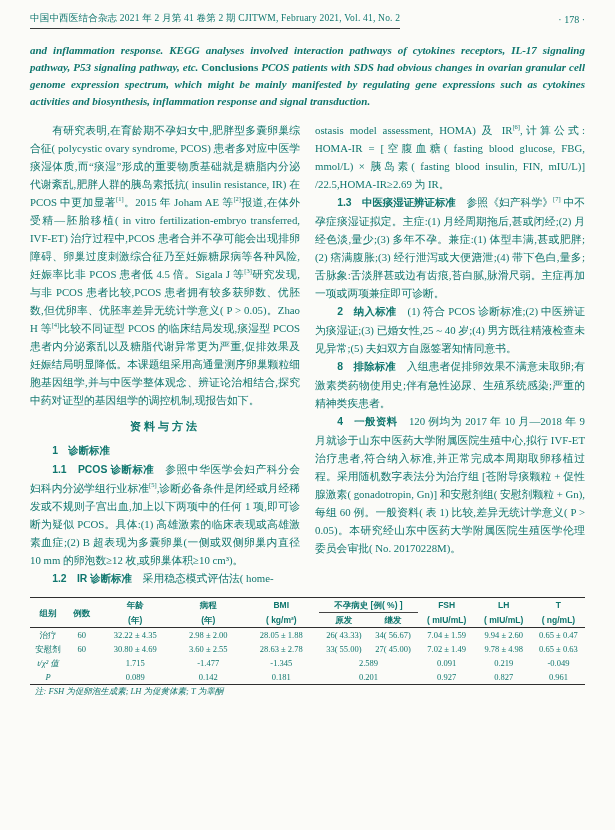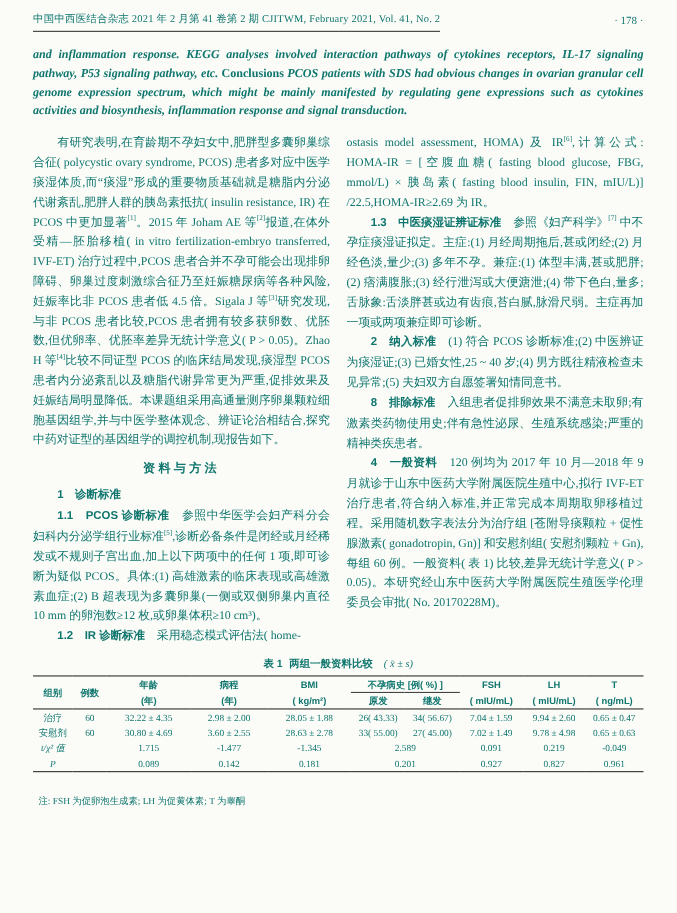--- a/index.html
+++ b/index.html
@@ -38,21 +38,21 @@
   .table-title{text-align:center;font-size:9.5px;margin-bottom:4px;}
   .tt-bold{font-weight:bold;font-family:"Liberation Sans","DejaVu Sans",sans-serif;padding-right:6px;}
   .tt-stat{font-style:italic;padding-left:4px;}
   table.data{width:100%;border-collapse:collapse;font-size:8.5px;
     border-top:1.4px solid #2e2e2e;border-bottom:1.4px solid #2e2e2e;}
   thead{border-bottom:1.1px solid #2e2e2e;margin-top:19px;}
   th{font-weight:bold;font-family:"Liberation Sans","DejaVu Sans",sans-serif;font-size:8.5px;}
   th,td{padding:1px 2px;text-align:center;line-height:12px;vertical-align:middle;white-space:nowrap;}
   th.grp{border-bottom:.8px solid #444;}
   td.label.ital{font-style:italic;}
-  .footnote{font-size:8.5px;margin-top:20px;padding-left:5px;line-height:12px;}
+  .footnote{font-size:8.5px;margin-top:0;padding-left:5px;line-height:12px;font-style:italic;}
 </style>
 </head>
 <body>
 
 <div class="page">
 
   <div class="header">
     <span class="journal">中国中西医结合杂志 2021 年 2 月第 41 卷第 2 期 CJITWM, February 2021, Vol. 41, No. 2</span>
     <span class="pagenum">· 178 ·</span>
   </div>
@@ -71,21 +71,20 @@
     <div class="col">
         <p class="para noindent">ostasis model assessment, HOMA) 及 IR<sup class="ref">[6]</sup>,计算公式: HOMA-IR = [空腹血糖( fasting blood glucose, FBG, mmol/L) × 胰岛素( fasting blood insulin, FIN, mIU/L)] /22.5,HOMA-IR≥2.69 为 IR。</p>
         <p class="para"><span class="lead">1.3　中医痰湿证辨证标准</span>　参照《妇产科学》<sup class="ref">[7]</sup> 中不孕症痰湿证拟定。主症:(1) 月经周期拖后,甚或闭经;(2) 月经色淡,量少;(3) 多年不孕。兼症:(1) 体型丰满,甚或肥胖;(2) 痞满腹胀;(3) 经行泄泻或大便溏泄;(4) 带下色白,量多;舌脉象:舌淡胖甚或边有齿痕,苔白腻,脉滑尺弱。主症再加一项或两项兼症即可诊断。</p>
         <p class="para"><span class="lead">2　纳入标准</span>　(1) 符合 PCOS 诊断标准;(2) 中医辨证为痰湿证;(3) 已婚女性,25 ~ 40 岁;(4) 男方既往精液检查未见异常;(5) 夫妇双方自愿签署知情同意书。</p>
         <p class="para"><span class="lead">8　排除标准</span>　入组患者促排卵效果不满意未取卵;有激素类药物使用史;伴有急性泌尿、生殖系统感染;严重的精神类疾患者。</p>
         <p class="para"><span class="lead">4　一般资料</span>　120 例均为 2017 年 10 月—2018 年 9 月就诊于山东中医药大学附属医院生殖中心,拟行 IVF-ET 治疗患者,符合纳入标准,并正常完成本周期取卵移植过程。采用随机数字表法分为治疗组 [苍附导痰颗粒 + 促性腺激素( gonadotropin, Gn)] 和安慰剂组( 安慰剂颗粒 + Gn),每组 60 例。一般资料( 表 1) 比较,差异无统计学意义( P &gt; 0.05)。本研究经山东中医药大学附属医院生殖医学伦理委员会审批( No. 20170228M)。</p>
       </div>
   </div>
 
   <div class="table-section">
-    <div class="table-title"><span class="tt-bold">表 1</span><span class="tt-bold">两组一般资料比较</span><span class="tt-stat">( x̄ ± s)</span></div>
 
     <table class="data">
       <colgroup>
         <col style="width:38px">
           <col style="width:34px">
           <col style="width:84px">
           <col style="width:78px">
         <col style="width:84px">
           <col style="width:52px">
           <col style="width:52px">

